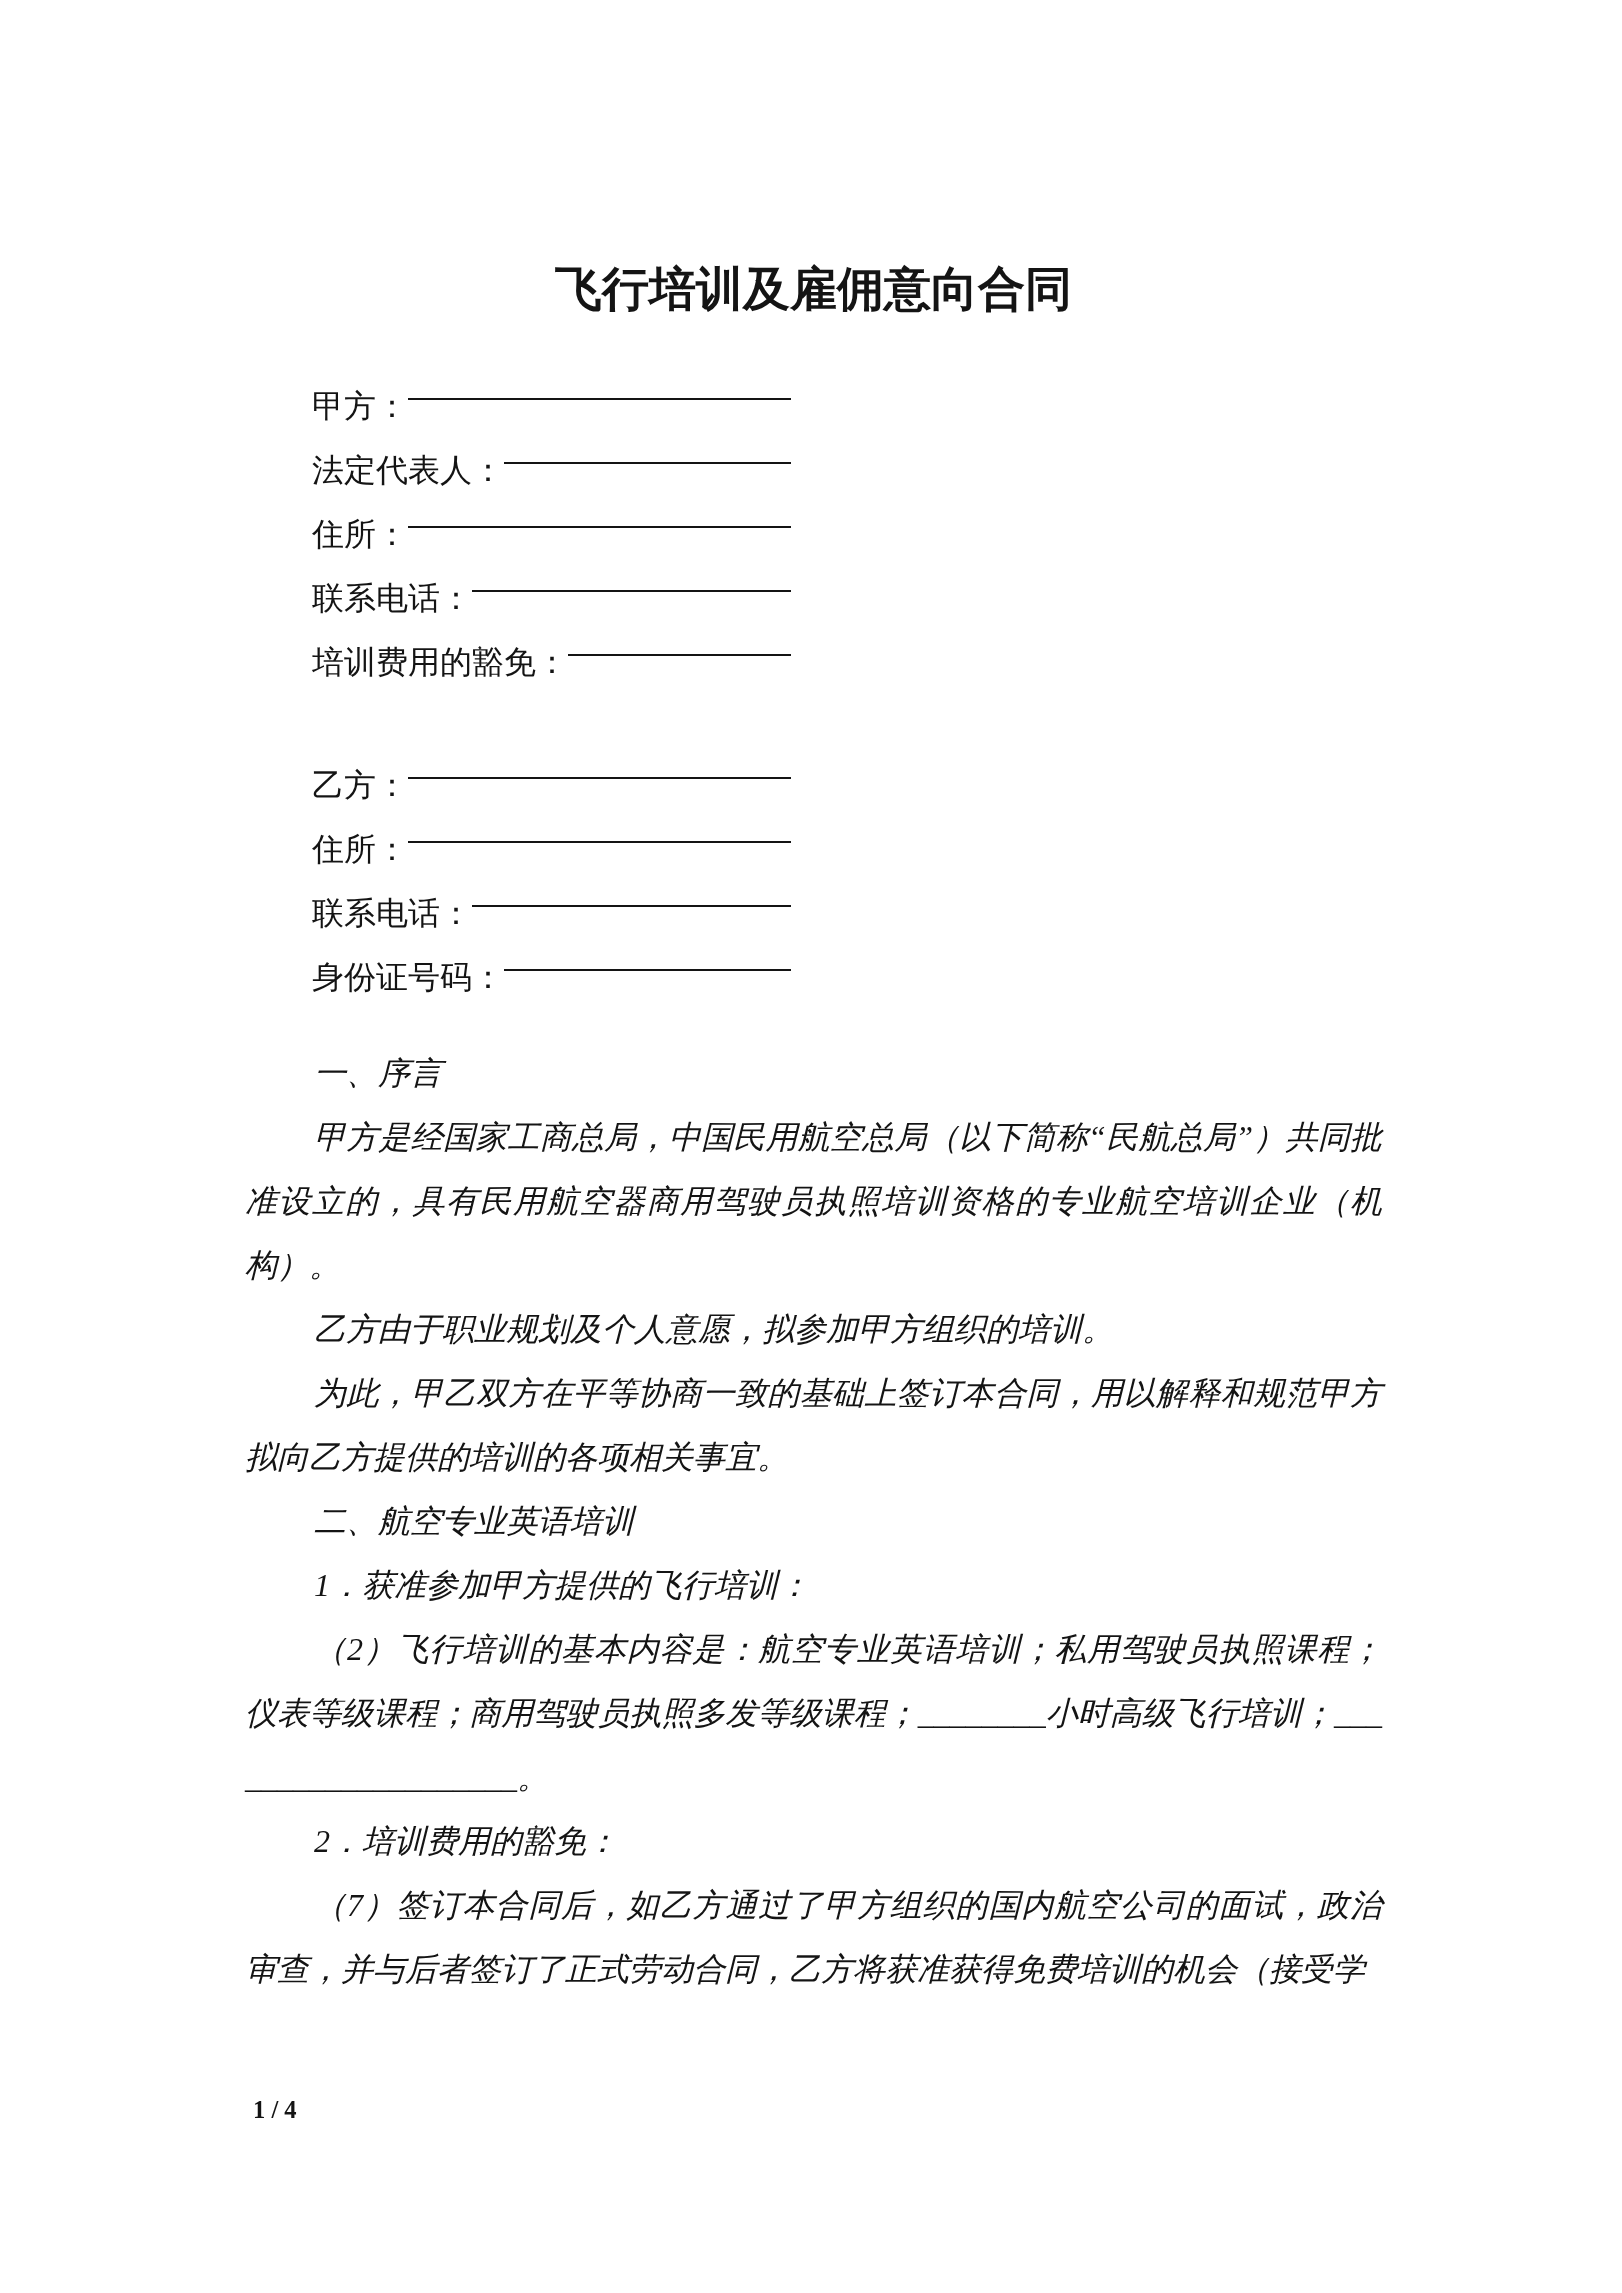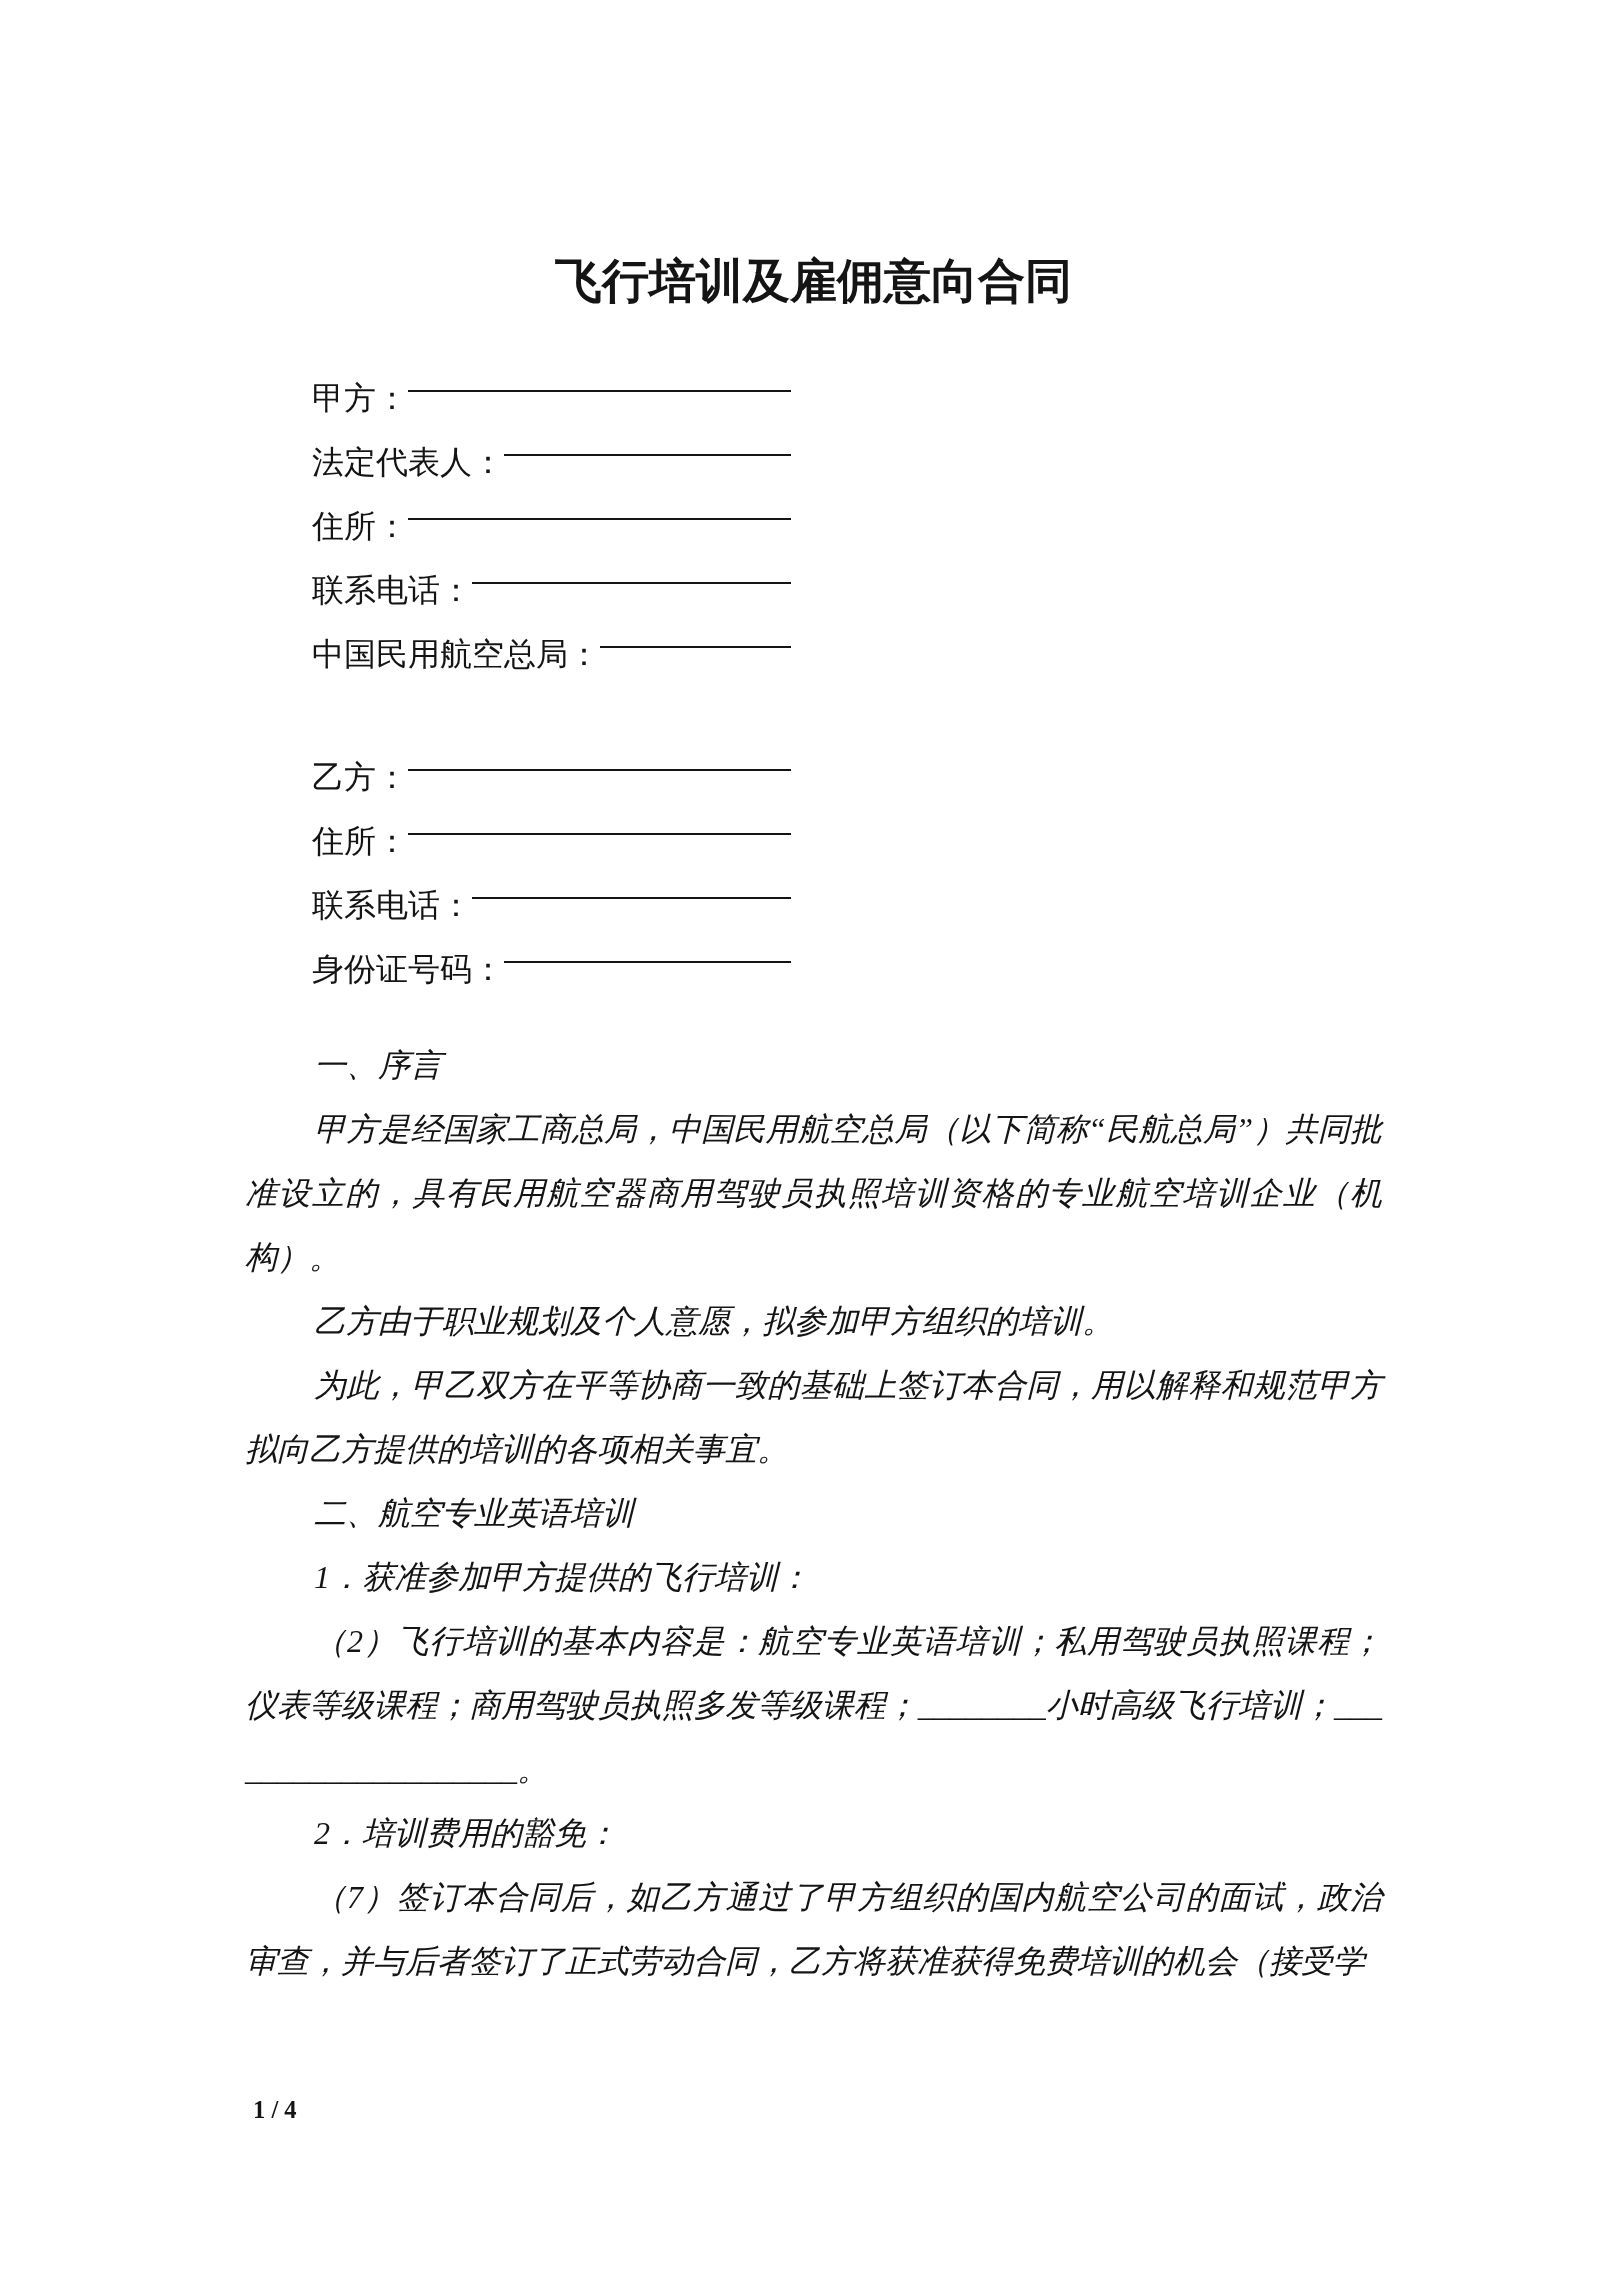--- a/index.html
+++ b/index.html
@@ -12,21 +12,21 @@
     width: 1623px;
     height: 2294px;
     background: #ffffff;
     overflow: hidden;
     font-family: "Liberation Serif", "DejaVu Serif", serif;
     color: #141414;
   }
   .content {
     position: absolute;
     left: 245px;
-    top: 8px;
+    top: 16px;
     width: 1137px;
   }
   .doc-title {
     margin: 233px 0 0 0;
     font-family: "Liberation Sans", "DejaVu Sans", sans-serif;
     font-weight: 700;
     font-size: 47px;
     line-height: 80px;
     text-align: center;
   }
@@ -95,21 +95,21 @@
       </div>
       <div class="field-row">
         <span class="field-label">住所：</span>
         <span class="blank-line"></span>
       </div>
       <div class="field-row">
         <span class="field-label">联系电话：</span>
         <span class="blank-line"></span>
       </div>
       <div class="field-row">
-        <span class="field-label">中国民用航空总局：</span>
+        <span class="field-label">培训费用的豁免：</span>
         <span class="blank-line"></span>
       </div>
     </div>
 
     <div class="fields second">
       <div class="field-row">
         <span class="field-label">乙方：</span>
         <span class="blank-line"></span>
       </div>
       <div class="field-row">

